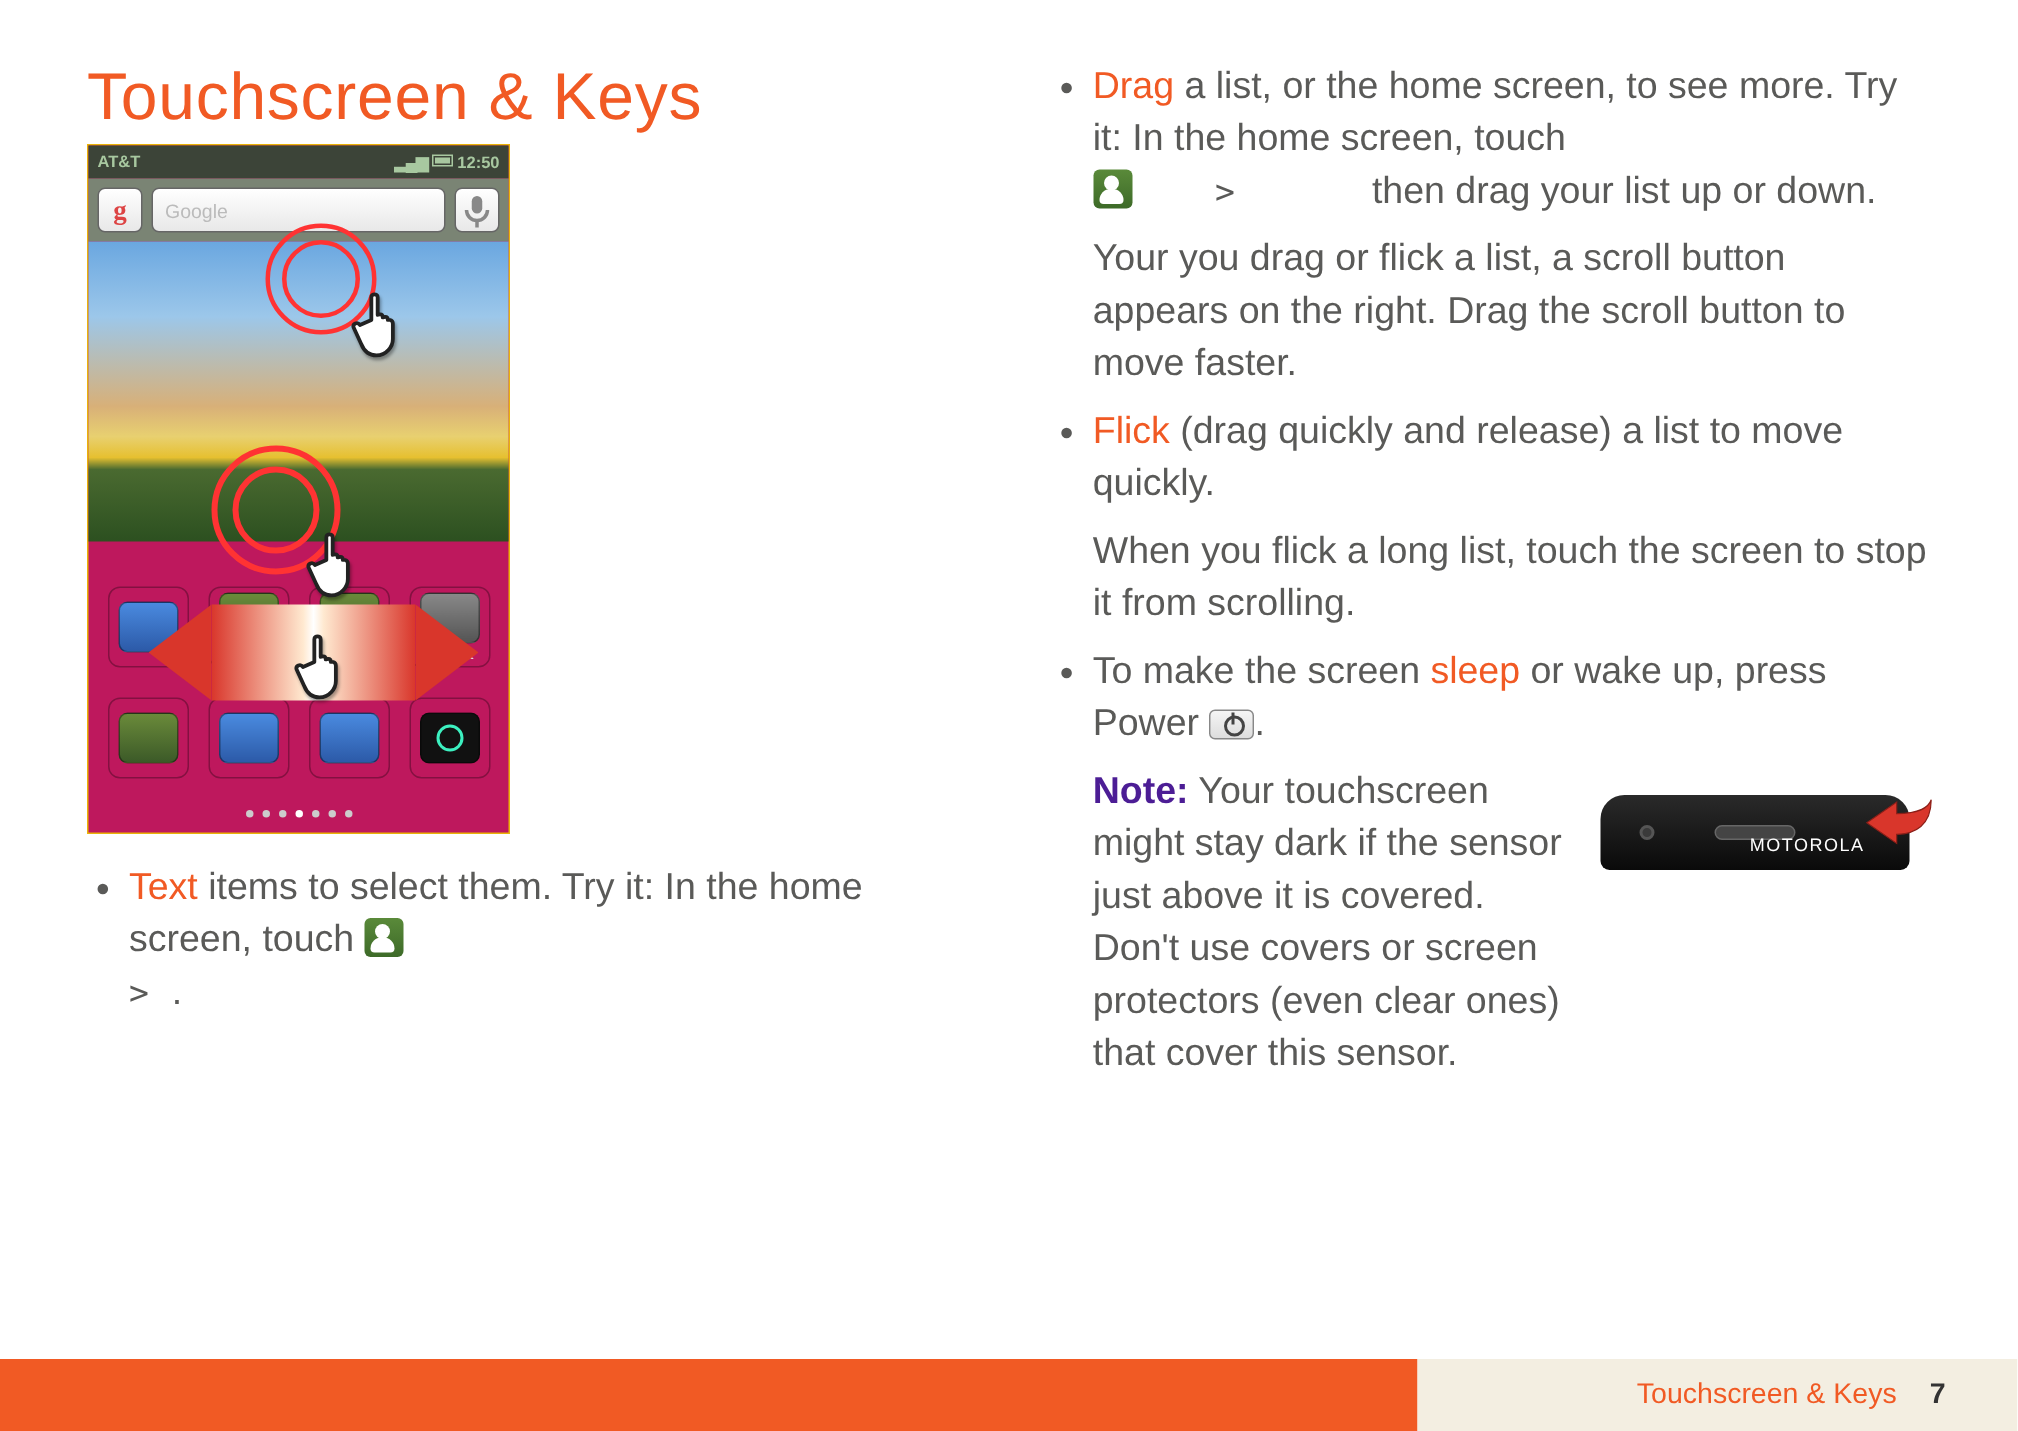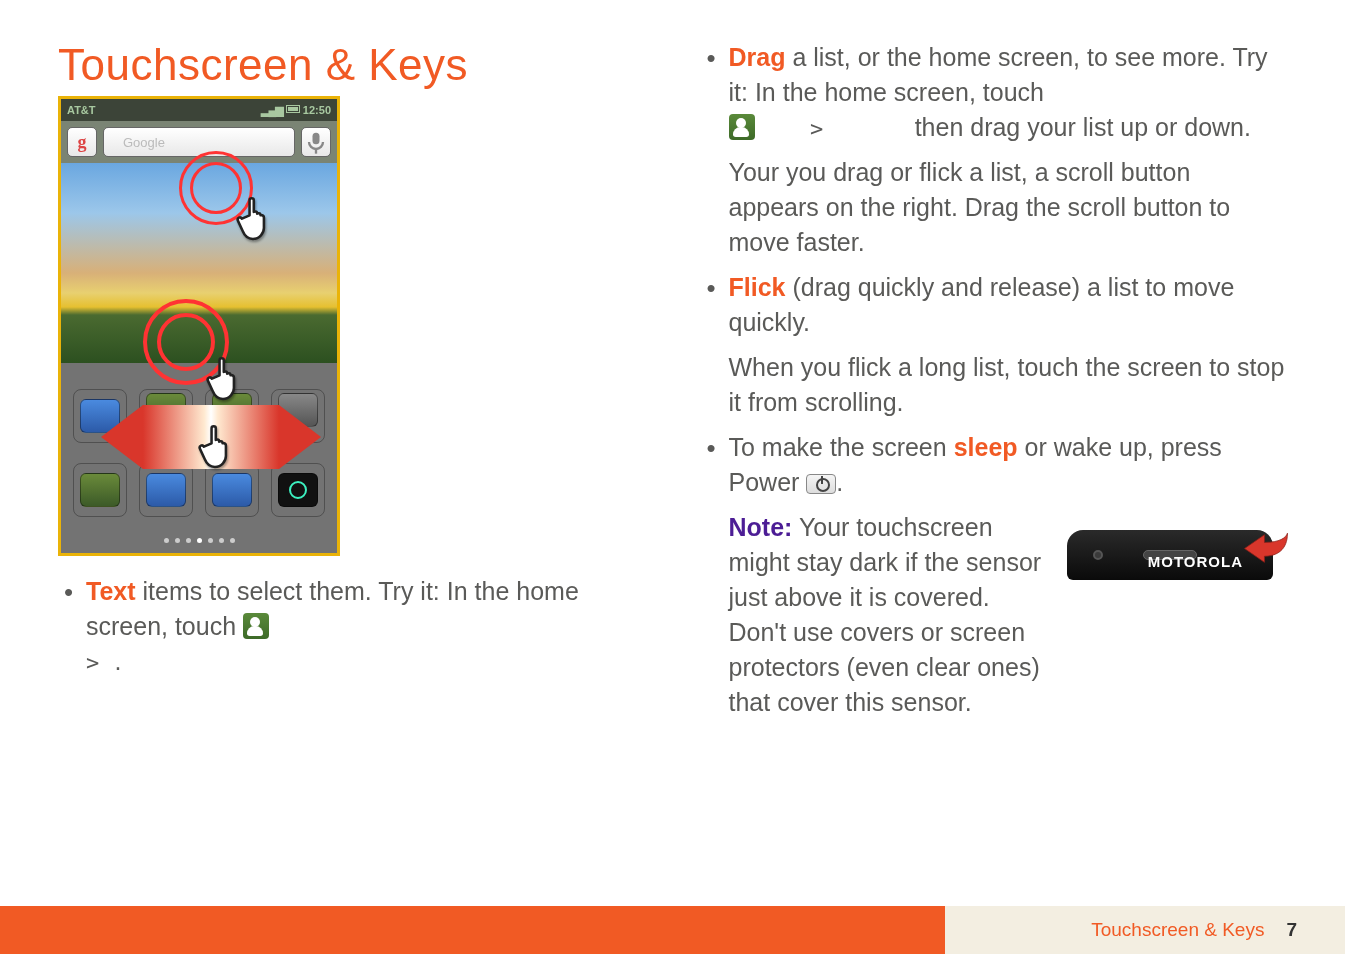--- a/index.html
+++ b/index.html
@@ -42,21 +42,21 @@
   li::before {
     content: "•";
     position: absolute;
     left: 6px;
     top: 0;
     font-size: 26px;
     color: #5a5a58;
   }
   .kw {
     color: #f15a24;
-    font-weight: 700;
+    font-weight: 400;
   }
   .kwblack { font-weight: 700; color: #4c1d95; }
   .gt { font-family: monospace; font-size: 22px; letter-spacing: 1px; color: #5a5a58; }
   .italic { }
 
   
   .contacts-icon {
     display: inline-block;
     width: 26px; height: 26px;
     background: linear-gradient(#5a8a3a,#3d6a28);
@@ -106,22 +106,22 @@
     width:2px;height:8px;
     background:#444;
   }
 
   
   .phone {
     width: 282px;
     height: 460px;
     margin: 0 0 18px 0;
     position: relative;
-    background:#737373;
-    border:3px solid #eab308;
+    background:#be185d;
+    border:1px solid #eab308;
   }
   .statusbar{
     height:22px;
     background:#3c4438;
     display:flex;
     justify-content:space-between;
     align-items:center;
     padding:0 6px;
     font-size:11px;
     color:#a8c8a0;
@@ -136,21 +136,21 @@
   .sbox{
     background:linear-gradient(#fff,#e8e8e8);
     border-radius:5px;
     border:1px solid #666;
     display:flex;
     align-items:center;
     justify-content:center;
     color:#bbb;
   }
   .gbox{ width:30px;height:30px; color:#d44; font-weight:700; font-family:Georgia,serif; font-size:18px;}
-  .txtbox{ flex:1;height:30px; font-size:13px; justify-content:flex-start; padding-left:19px;}
+  .txtbox{ flex:1;height:30px; font-size:13px; justify-content:flex-start; padding-left:8px;}
   .micbox{ width:30px;height:30px;}
   .sky{
     height:200px;
     background:linear-gradient(#6aa7e0 0%, #9cc7ea 25%, #d8b078 55%, #e8d070 65%, #e6c030 72%, #4a6a30 76%, #2c5020 100%);
     position:relative;
   }
   .dockrow{
     position:absolute;
     left:0;right:0;
     display:flex;
@@ -243,21 +243,21 @@
   }
   .devtop .slot{
     width:54px;height:10px;border-radius:5px;background:#444;border:1px solid #666;
   }
   .devtop .dot{
     position:absolute; left:26px; top:20px;
     width:10px;height:10px;border-radius:50%;background:#3a3a3a;border:2px solid #555;
   }
   .devlogo{
     position:absolute;bottom:8px;right:30px;
-    color:#fff;font-size:15px;letter-spacing:1px;font-weight:700;
+    color:#fff;font-size:12px;letter-spacing:1px;font-weight:400;
   }
   .redptr{
     position:absolute;
     right:-2px; top:16px;
     width:46px;height:34px;
   }
   .redptr svg{width:100%;height:100%;}
 
   
   .footer{

